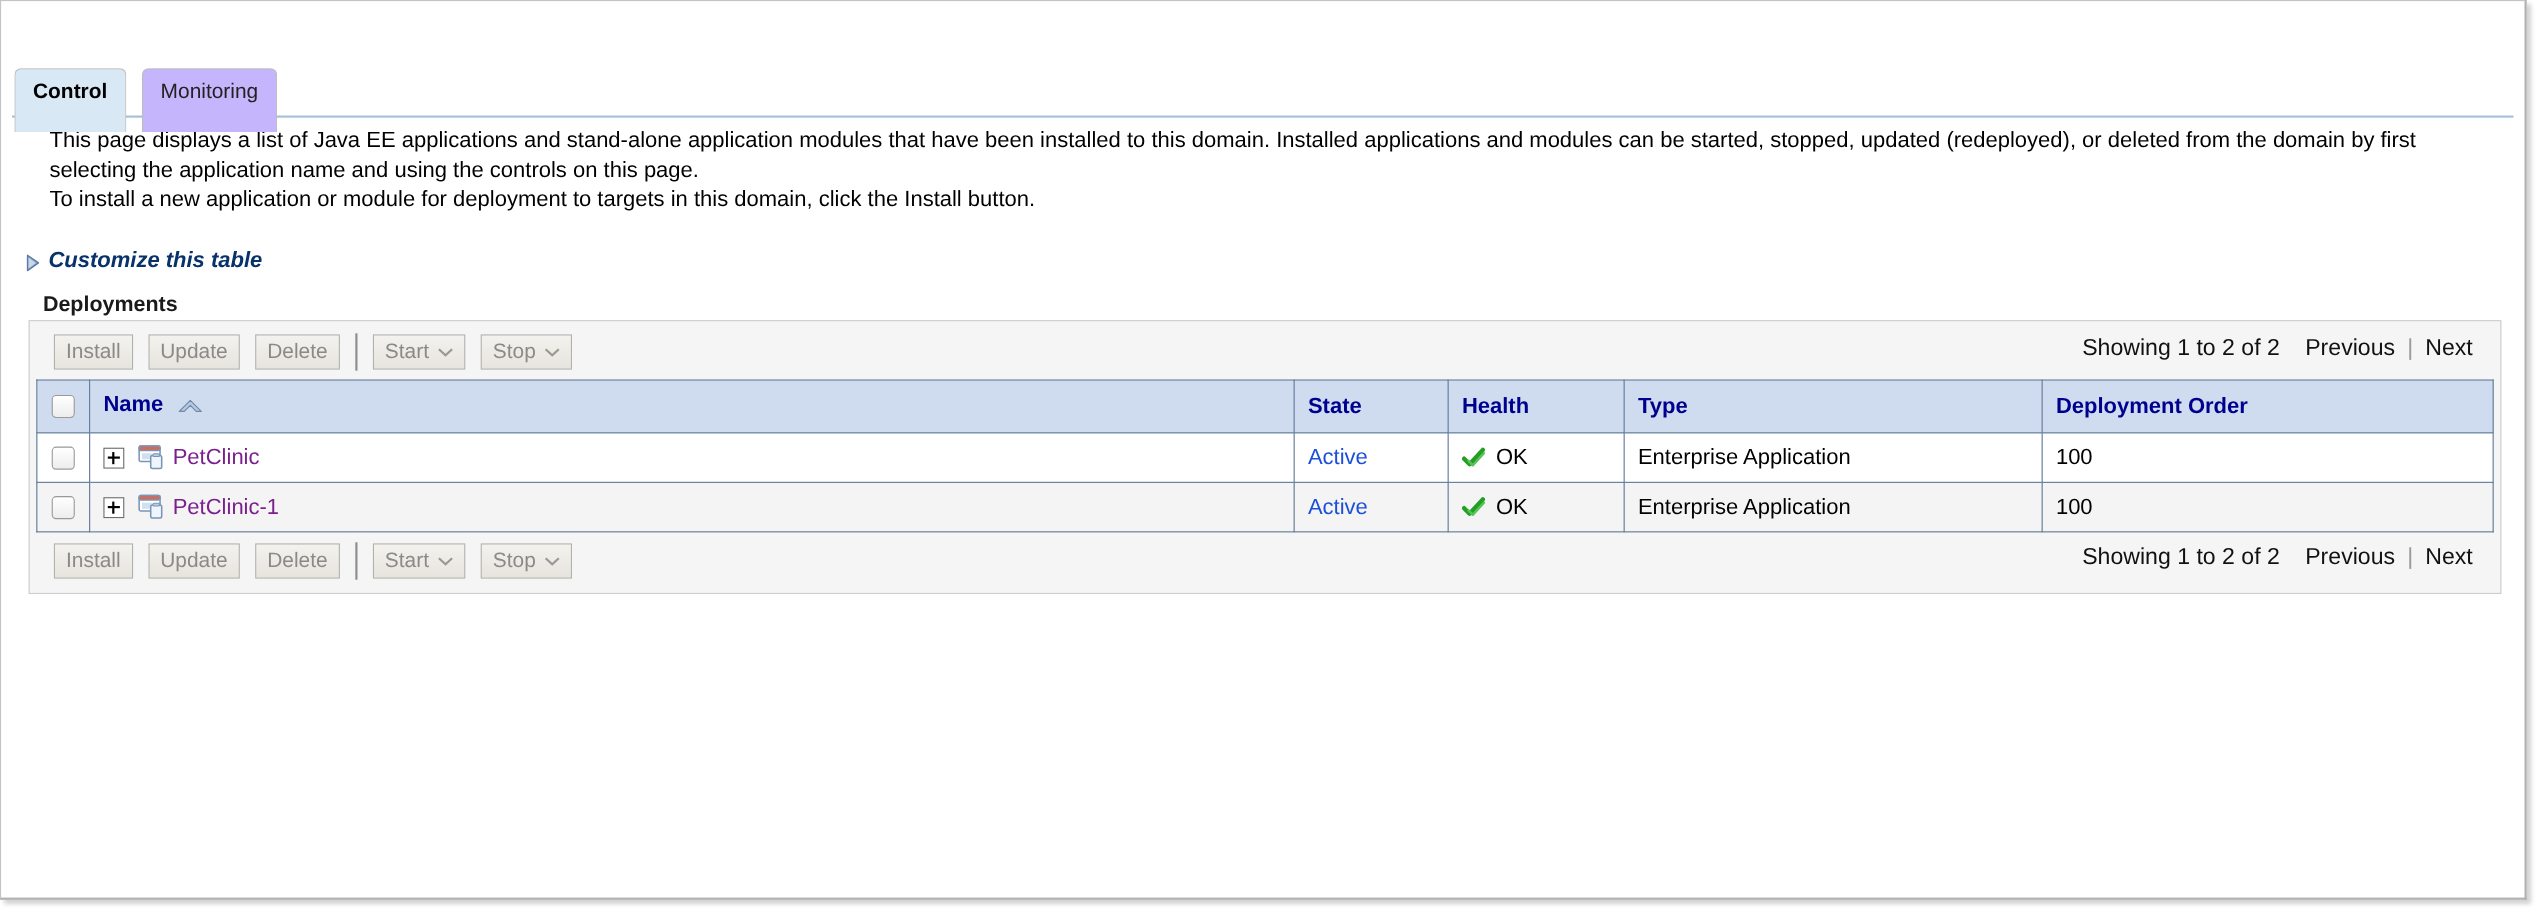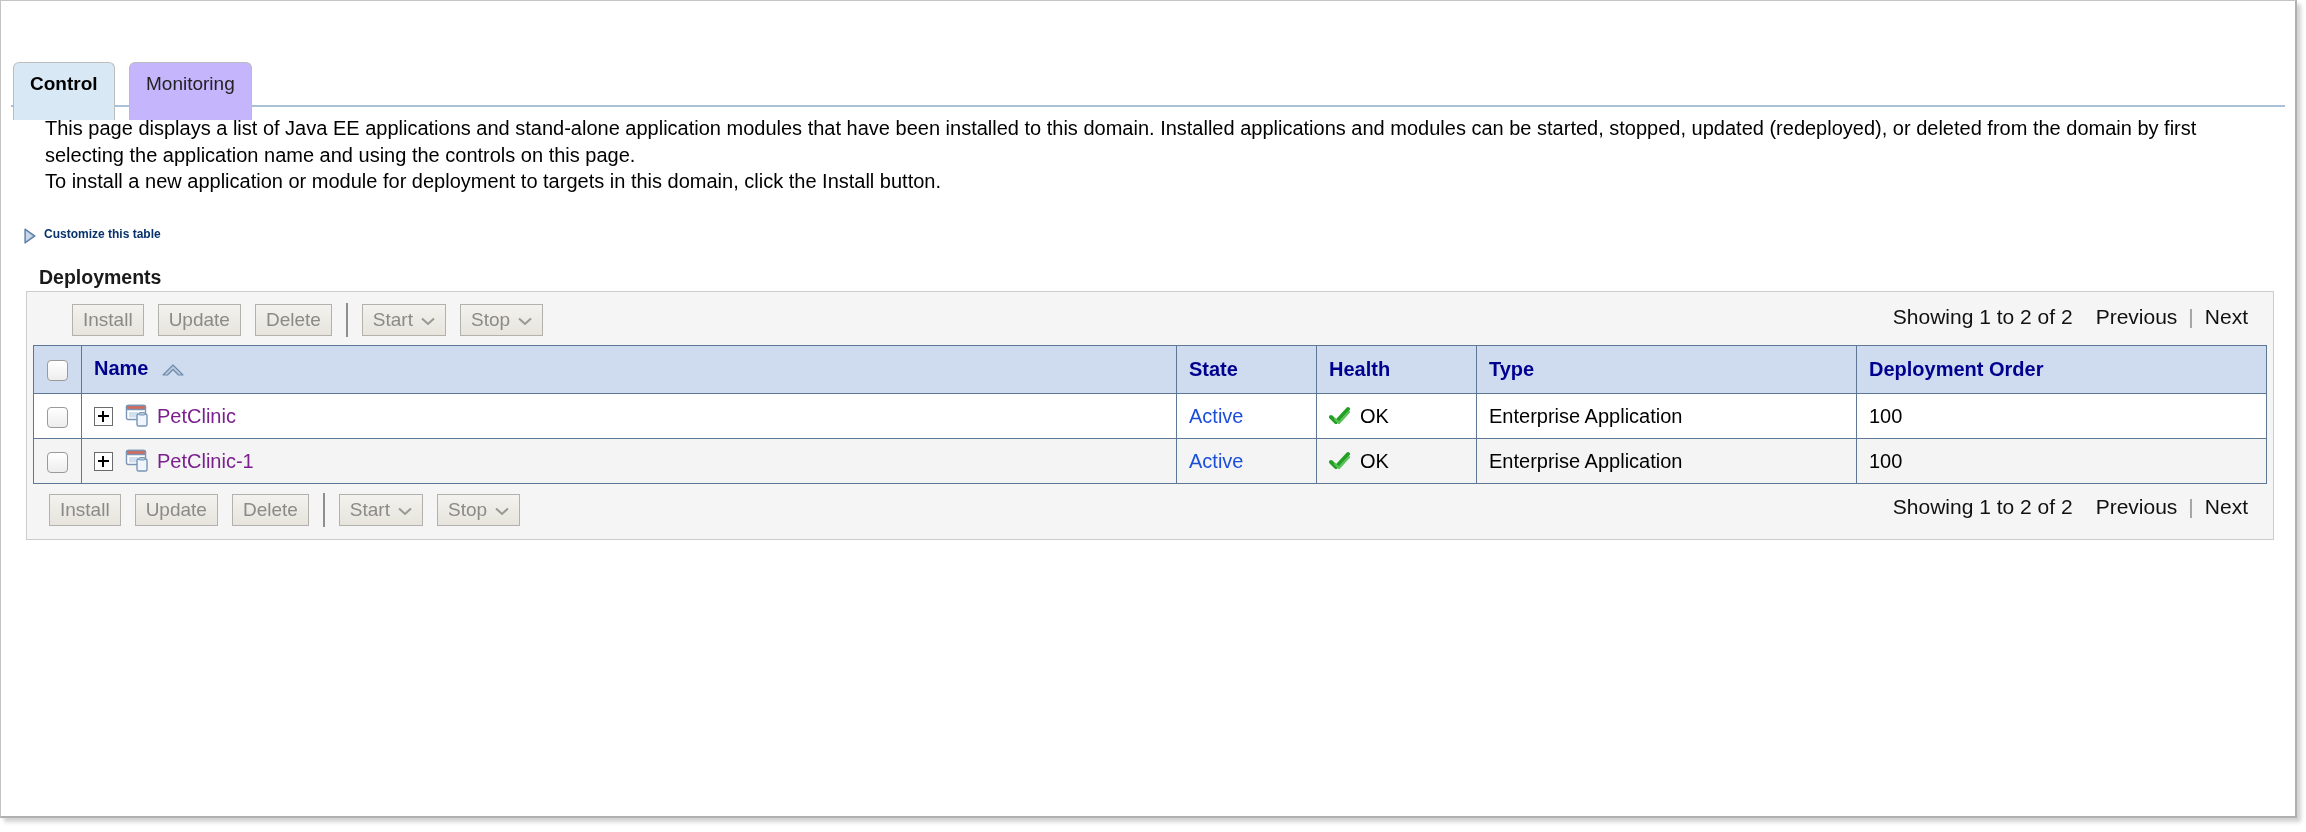--- a/index.html
+++ b/index.html
@@ -131,21 +131,22 @@
   .tri-icon {
     width: 14px;
     height: 16px;
     display: inline-block;
     margin-right: 7px;
     flex: 0 0 auto;
   }
   .customize-label {
     color: #08326b;
     font-weight: bold;
-    font-size: 12px;
+    font-size: 20px;
+    font-style: italic;
   }
 
   
   .section-heading {
     position: absolute;
     left: 38px;
     top: 158px;
     font-size: 19.5px;
     font-weight: bold;
     color: #1a1a1a;
@@ -154,21 +155,20 @@
   
   .table-box {
     position: absolute;
     left: 25px;
     top: 183px;
     width: 2248px;
     height: 249px;
     background: #f5f5f5;
     border: 1px solid #cccccc;
     box-sizing: border-box;
-    padding-left: 23px;
   }
 
   .toolbar {
     position: relative;
     height: 53px;
   }
   .btn-group {
     position: absolute;
     left: 22px;
     top: 11px;

